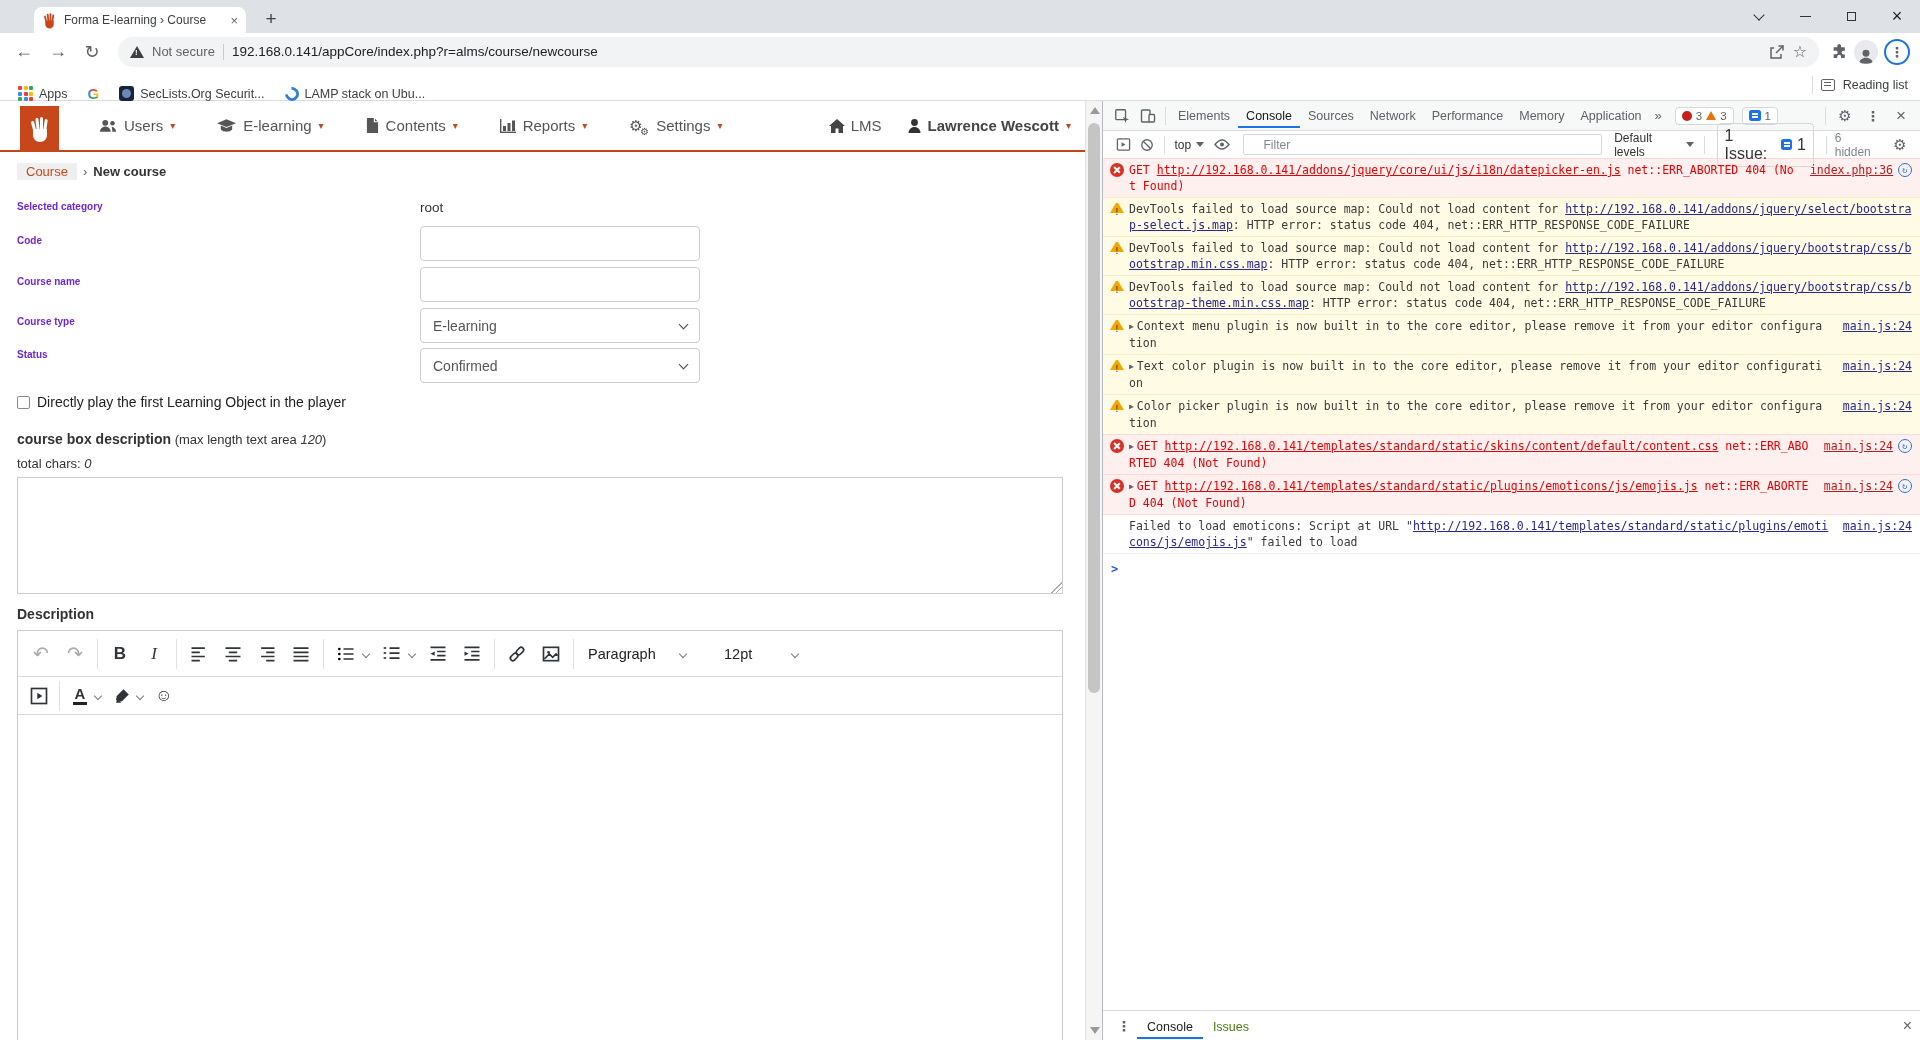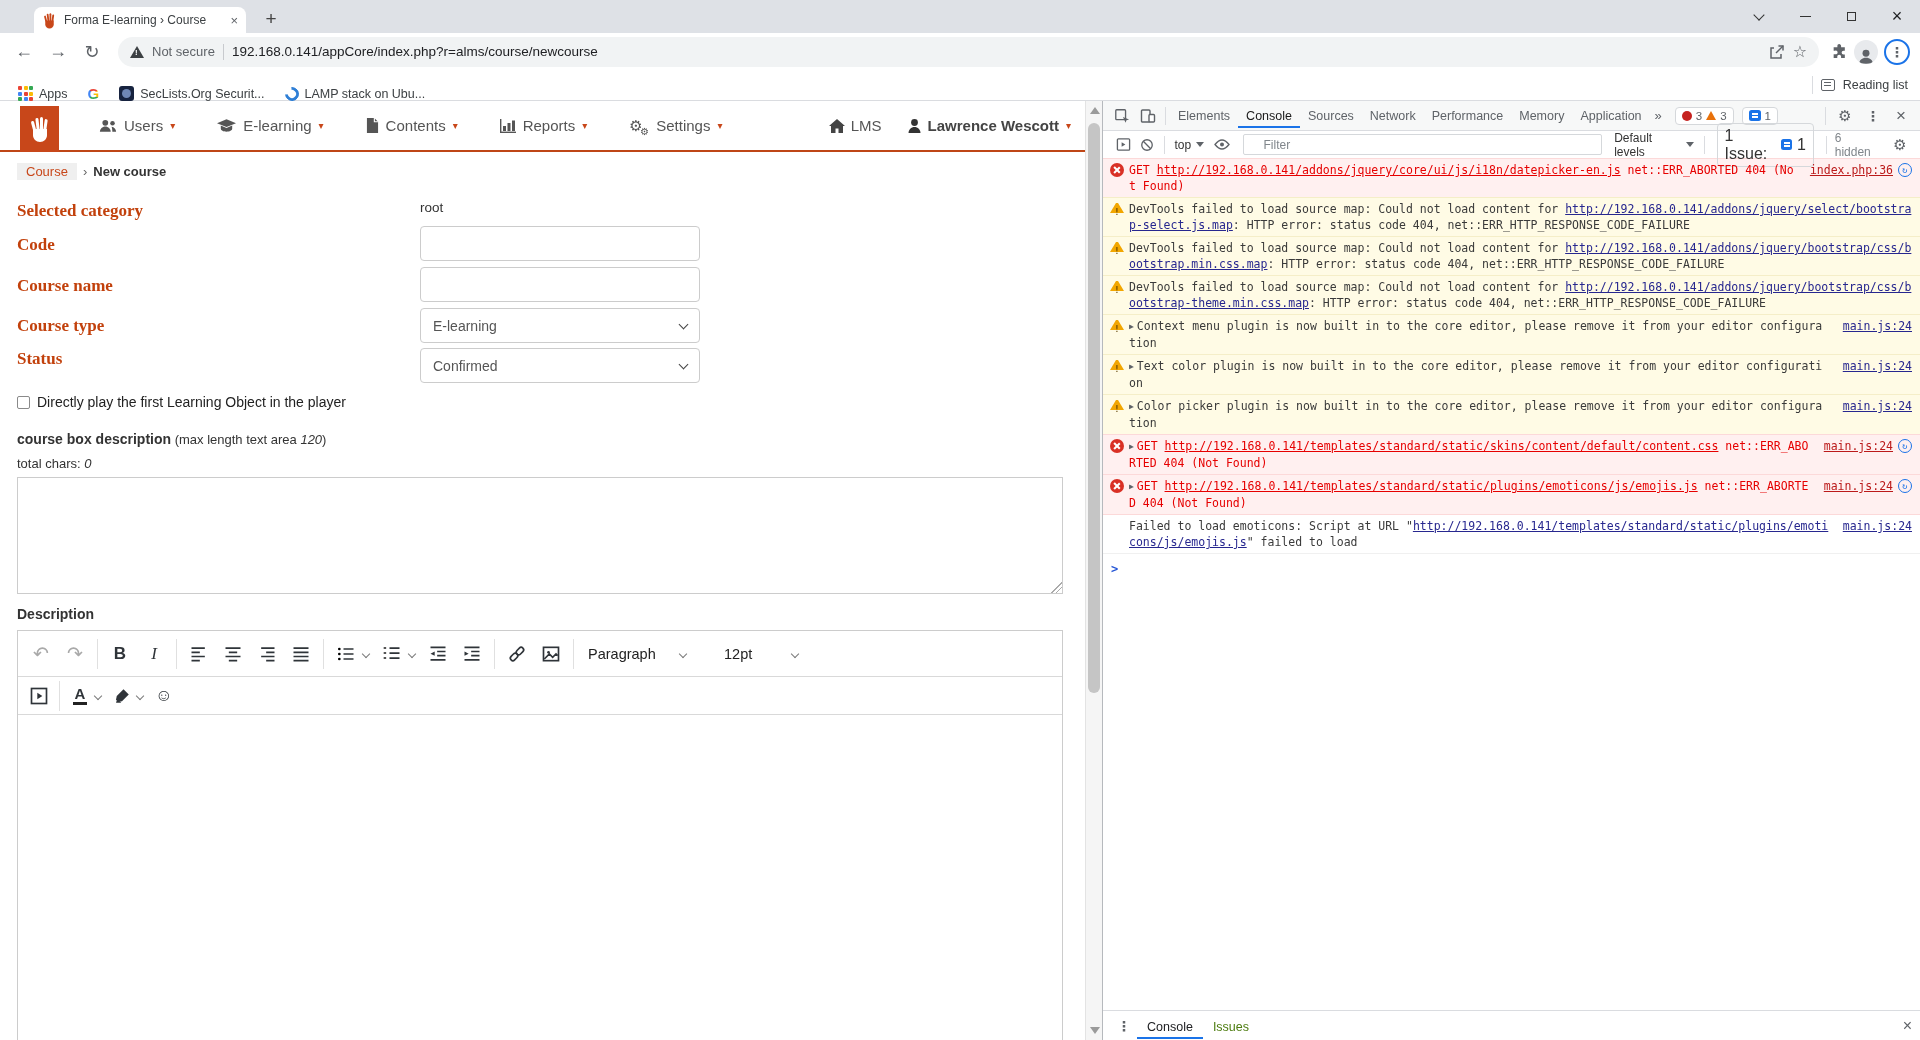--- a/index.html
+++ b/index.html
@@ -70,21 +70,21 @@
   .caret { font-size:10px; color:#c8471a; }
   .nav-right { margin-left:auto; display:flex; align-items:center; gap:26px; padding-right:14px; }
   .lms { display:flex; align-items:center; gap:6px; font-size:15px; color:#555; }
   .userbox { display:flex; align-items:center; gap:7px; font-size:15px; font-weight:bold; color:#444; }
 
   .breadcrumb { position:absolute; left:17px; top:62px; display:flex; align-items:center; gap:6px; font-size:13px; }
   .bc-link { color:#c8471a; background:#efefef; padding:1px 9px; }
   .bc-sep { color:#666; }
   .bc-cur { color:#333; font-weight:bold; }
 
-  .flabel { position:absolute; left:17px; font-size:17px; font-weight:bold; color:#c2410c;font-family:Liberation Serif, serif; }
+  .flabel { position:absolute; left:17px; font-size:10px; font-weight:bold; color:#6d28d9; }
   .fvalue { position:absolute; left:420px; font-size:13.5px; color:#333; }
   .tinput { position:absolute; left:420px; width:280px; height:35px; border:1px solid #ccc; border-radius:4px;
     font-size:14px; padding:0 10px; color:#333; background:#fff; }
   .fselect { position:absolute; left:420px; width:280px; height:35px; border:1px solid #ccc; border-radius:4px;
     background:#fff; display:flex; align-items:center; justify-content:space-between; padding:0 12px; font-size:14px; color:#555; }
   .sel-chev { width:7px; height:7px; border-right:1.6px solid #444; border-bottom:1.6px solid #444; transform:rotate(45deg); margin-top:-3px; }
   .cbrow { position:absolute; left:17px; top:293px; display:flex; align-items:center; gap:7px; font-size:14px; color:#222; }
   .cb { width:13px; height:13px; border:1px solid #8a8a8a; border-radius:2px; background:#fff; }
   .boxdesc-line { position:absolute; left:17px; top:330px; font-size:13px; color:#333; }
   .boxdesc-line b { font-size:14px; }

